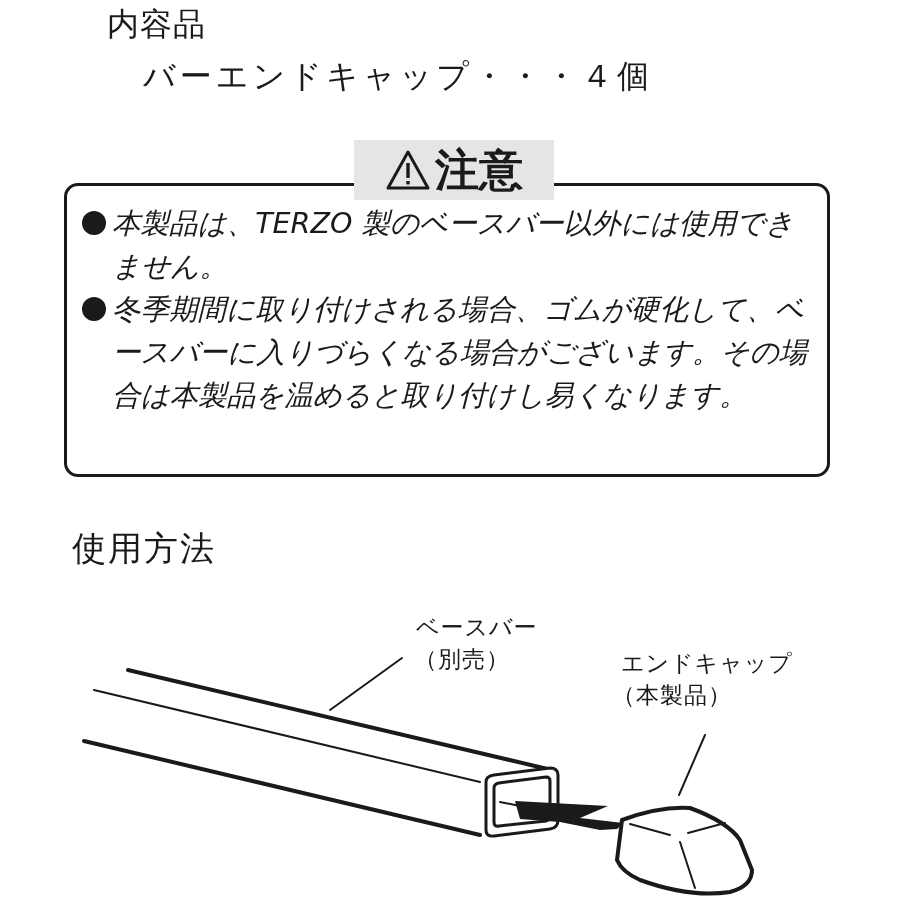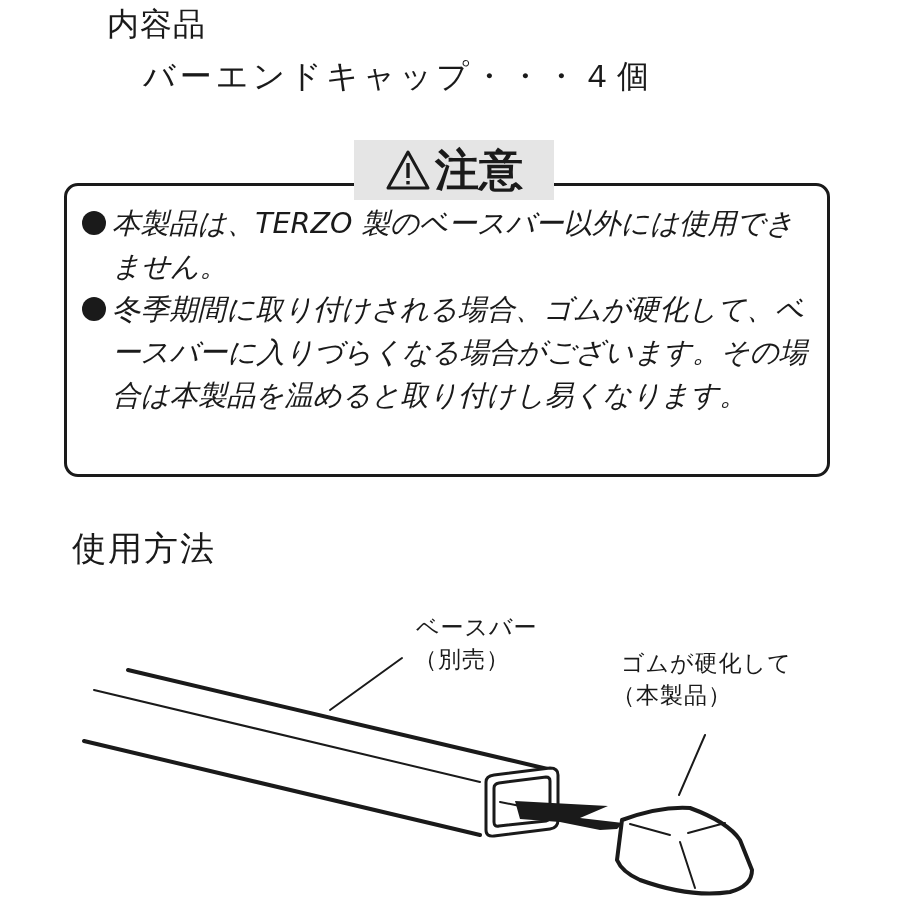--- a/index.html
+++ b/index.html
@@ -95,14 +95,14 @@
     <path d="M622 820 Q660 806 690 808 Q728 822 740 840 L752 870 Q752 886 730 892 Q690 898 640 880 Q622 872 617 860 Z" stroke-width="4" fill="#ffffff"></path>
     <line x1="630" y1="824" x2="670" y2="835" stroke-width="2"></line>
     <line x1="688" y1="833" x2="725" y2="823" stroke-width="2"></line>
     <line x1="680" y1="842" x2="695" y2="888" stroke-width="2"></line>
     <line x1="679" y1="795" x2="705" y2="735" stroke-width="2"></line>
   </g>
 </svg>
 
 <div class="label label-basebar">ベースバー</div>
 <div class="label label-basebar-sub">（別売）</div>
-<div class="label label-endcap">ゴムが硬化して</div>
+<div class="label label-endcap">エンドキャップ</div>
 <div class="label label-endcap-sub">（本製品）</div>
 
 </body></html>

